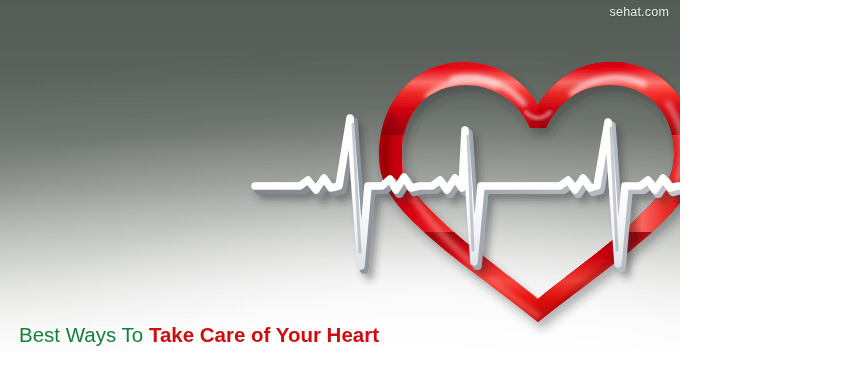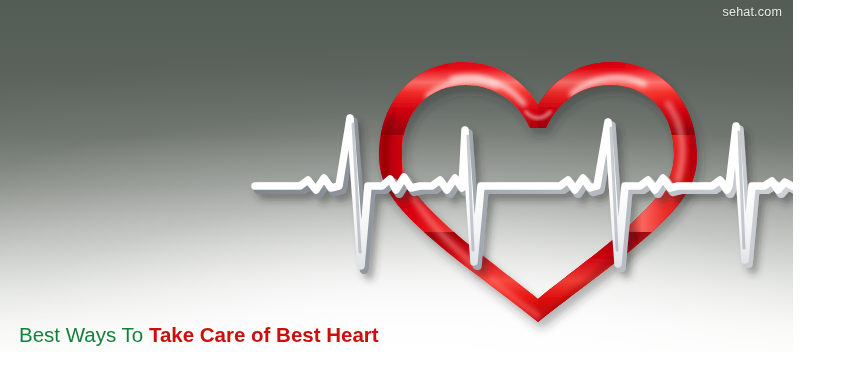--- a/index.html
+++ b/index.html
@@ -6,21 +6,21 @@
     margin: 0;
     padding: 0;
     background: #ffffff;
   }
   body {
     font-family: "Liberation Sans", sans-serif;
   }
 
   #banner {
     position: relative;
-    width: 793px;
+    width: 680px;
     height: 388px;
     overflow: hidden;
     background: #ffffff;
   }
 
   
   #bg-plate {
     position: absolute;
     left: 0;
     top: 0;
@@ -319,15 +319,15 @@
           <path fill="none" stroke="#9aa1a9" stroke-width="3" stroke-linecap="round" d="M468,136 L473,250"></path>
           <path fill="none" stroke="#9aa1a9" stroke-width="3" stroke-linecap="round" d="M611,128 L617,250"></path>
           <path fill="none" stroke="#9aa1a9" stroke-width="3" stroke-linecap="round" d="M739,132 L744,248"></path>
         </g>
       </g>
     </svg>
   </div>
 
   <div id="watermark">sehat.com</div>
 
-  <div id="caption"><span class="cap-normal">Best Ways To </span><span class="cap-accent">Take Care of Best Heart</span></div>
+  <div id="caption"><span class="cap-normal">Best Ways To </span><span class="cap-accent">Take Care of Your Heart</span></div>
 
 </div>
 
 </body></html>

